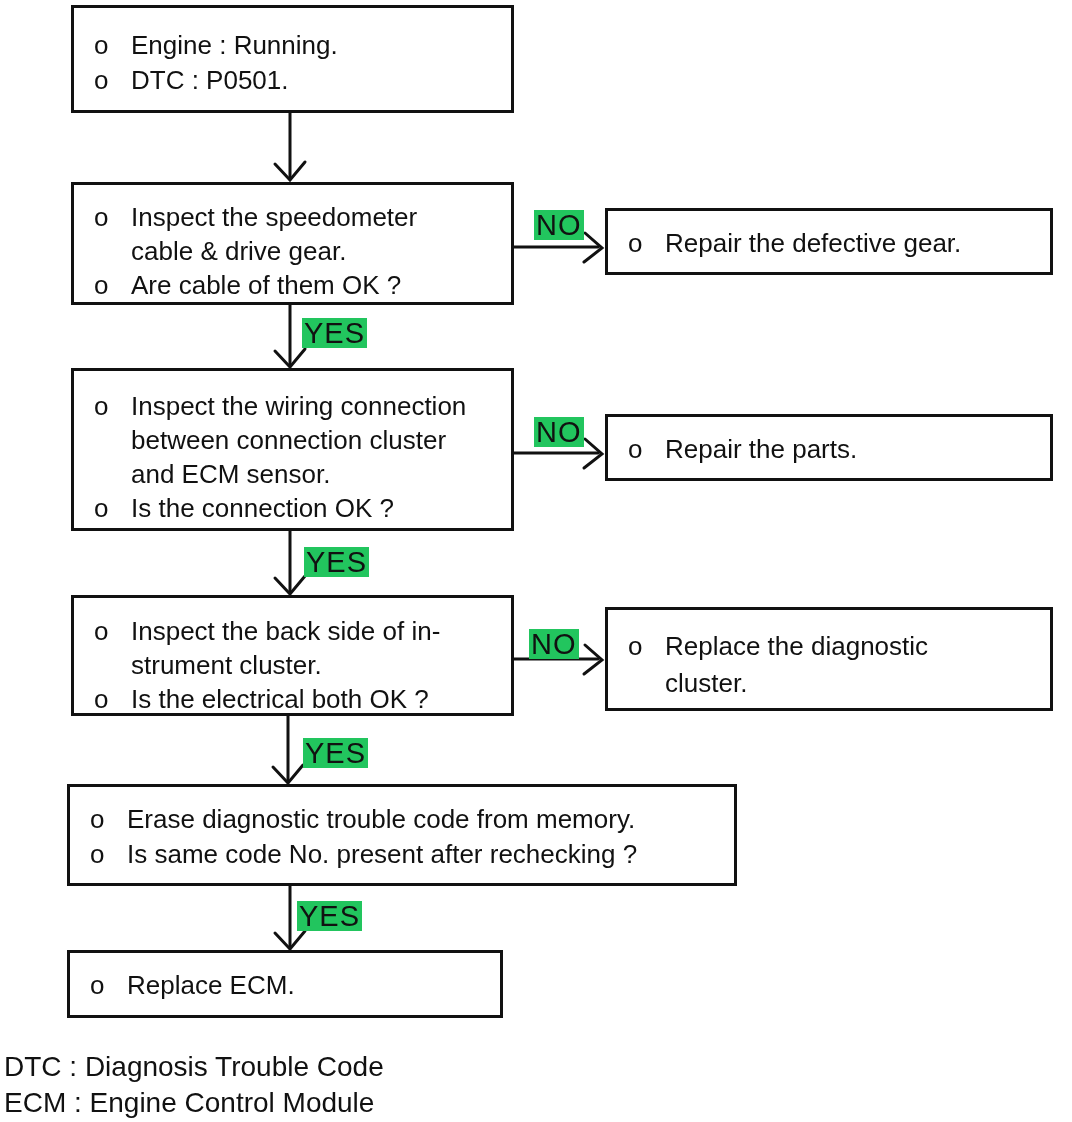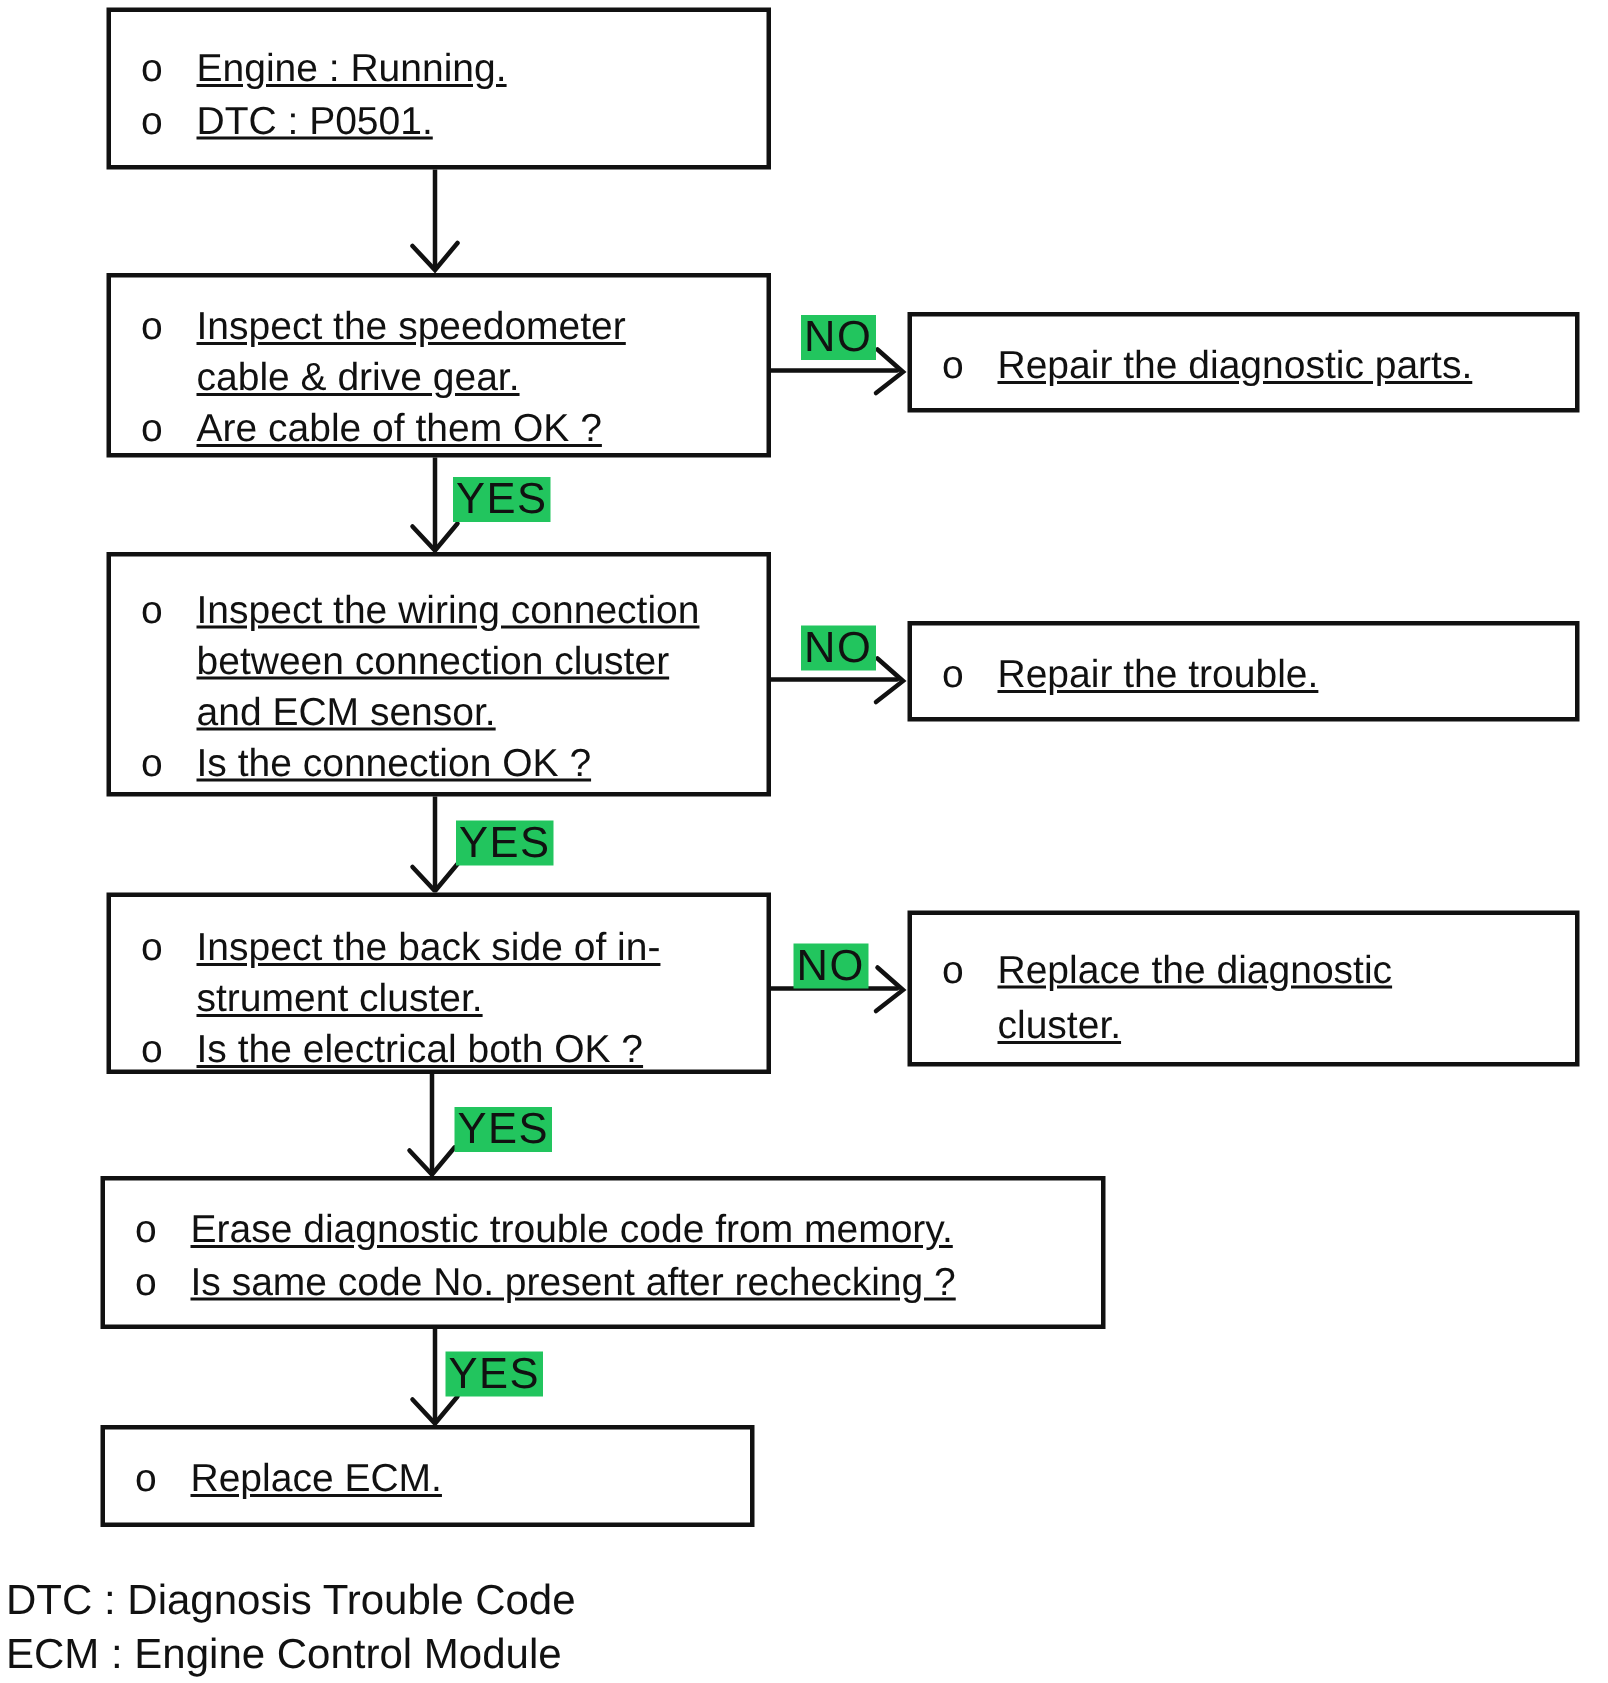--- a/index.html
+++ b/index.html
@@ -37,21 +37,20 @@
     display: flex;
     align-items: flex-start;
   }
   .bullet {
     flex: 0 0 37px;
     text-align: left;
   }
   .txt {
     flex: 1 1 auto;
     white-space: pre-line;
-    text-decoration: underline;
   }
   .edge-label {
     position: absolute;
     font-size: 29px;
     line-height: 30px;
     letter-spacing: 1px;
     background: #22c55e;
     padding: 0 2px;
   }
   .footnote {
@@ -131,41 +130,41 @@
     </div>
     <div class="row">
       <span class="bullet">o</span>
       <span class="txt">Are cable of them OK ?</span>
     </div>
   </div>
 
   <div class="node n-step1no">
     <div class="row">
       <span class="bullet">o</span>
-      <span class="txt">Repair the diagnostic parts.</span>
+      <span class="txt">Repair the defective gear.</span>
     </div>
   </div>
 
   <div class="node n-step2">
     <div class="row">
       <span class="bullet">o</span>
       <span class="txt">Inspect the wiring connection
 between connection cluster
 and ECM sensor.</span>
     </div>
     <div class="row">
       <span class="bullet">o</span>
       <span class="txt">Is the connection OK ?</span>
     </div>
   </div>
 
   <div class="node n-step2no">
     <div class="row">
       <span class="bullet">o</span>
-      <span class="txt">Repair the trouble.</span>
+      <span class="txt">Repair the parts.</span>
     </div>
   </div>
 
   <div class="node n-step3">
     <div class="row">
       <span class="bullet">o</span>
       <span class="txt">Inspect the back side of in-
 strument cluster.</span>
     </div>
     <div class="row">

